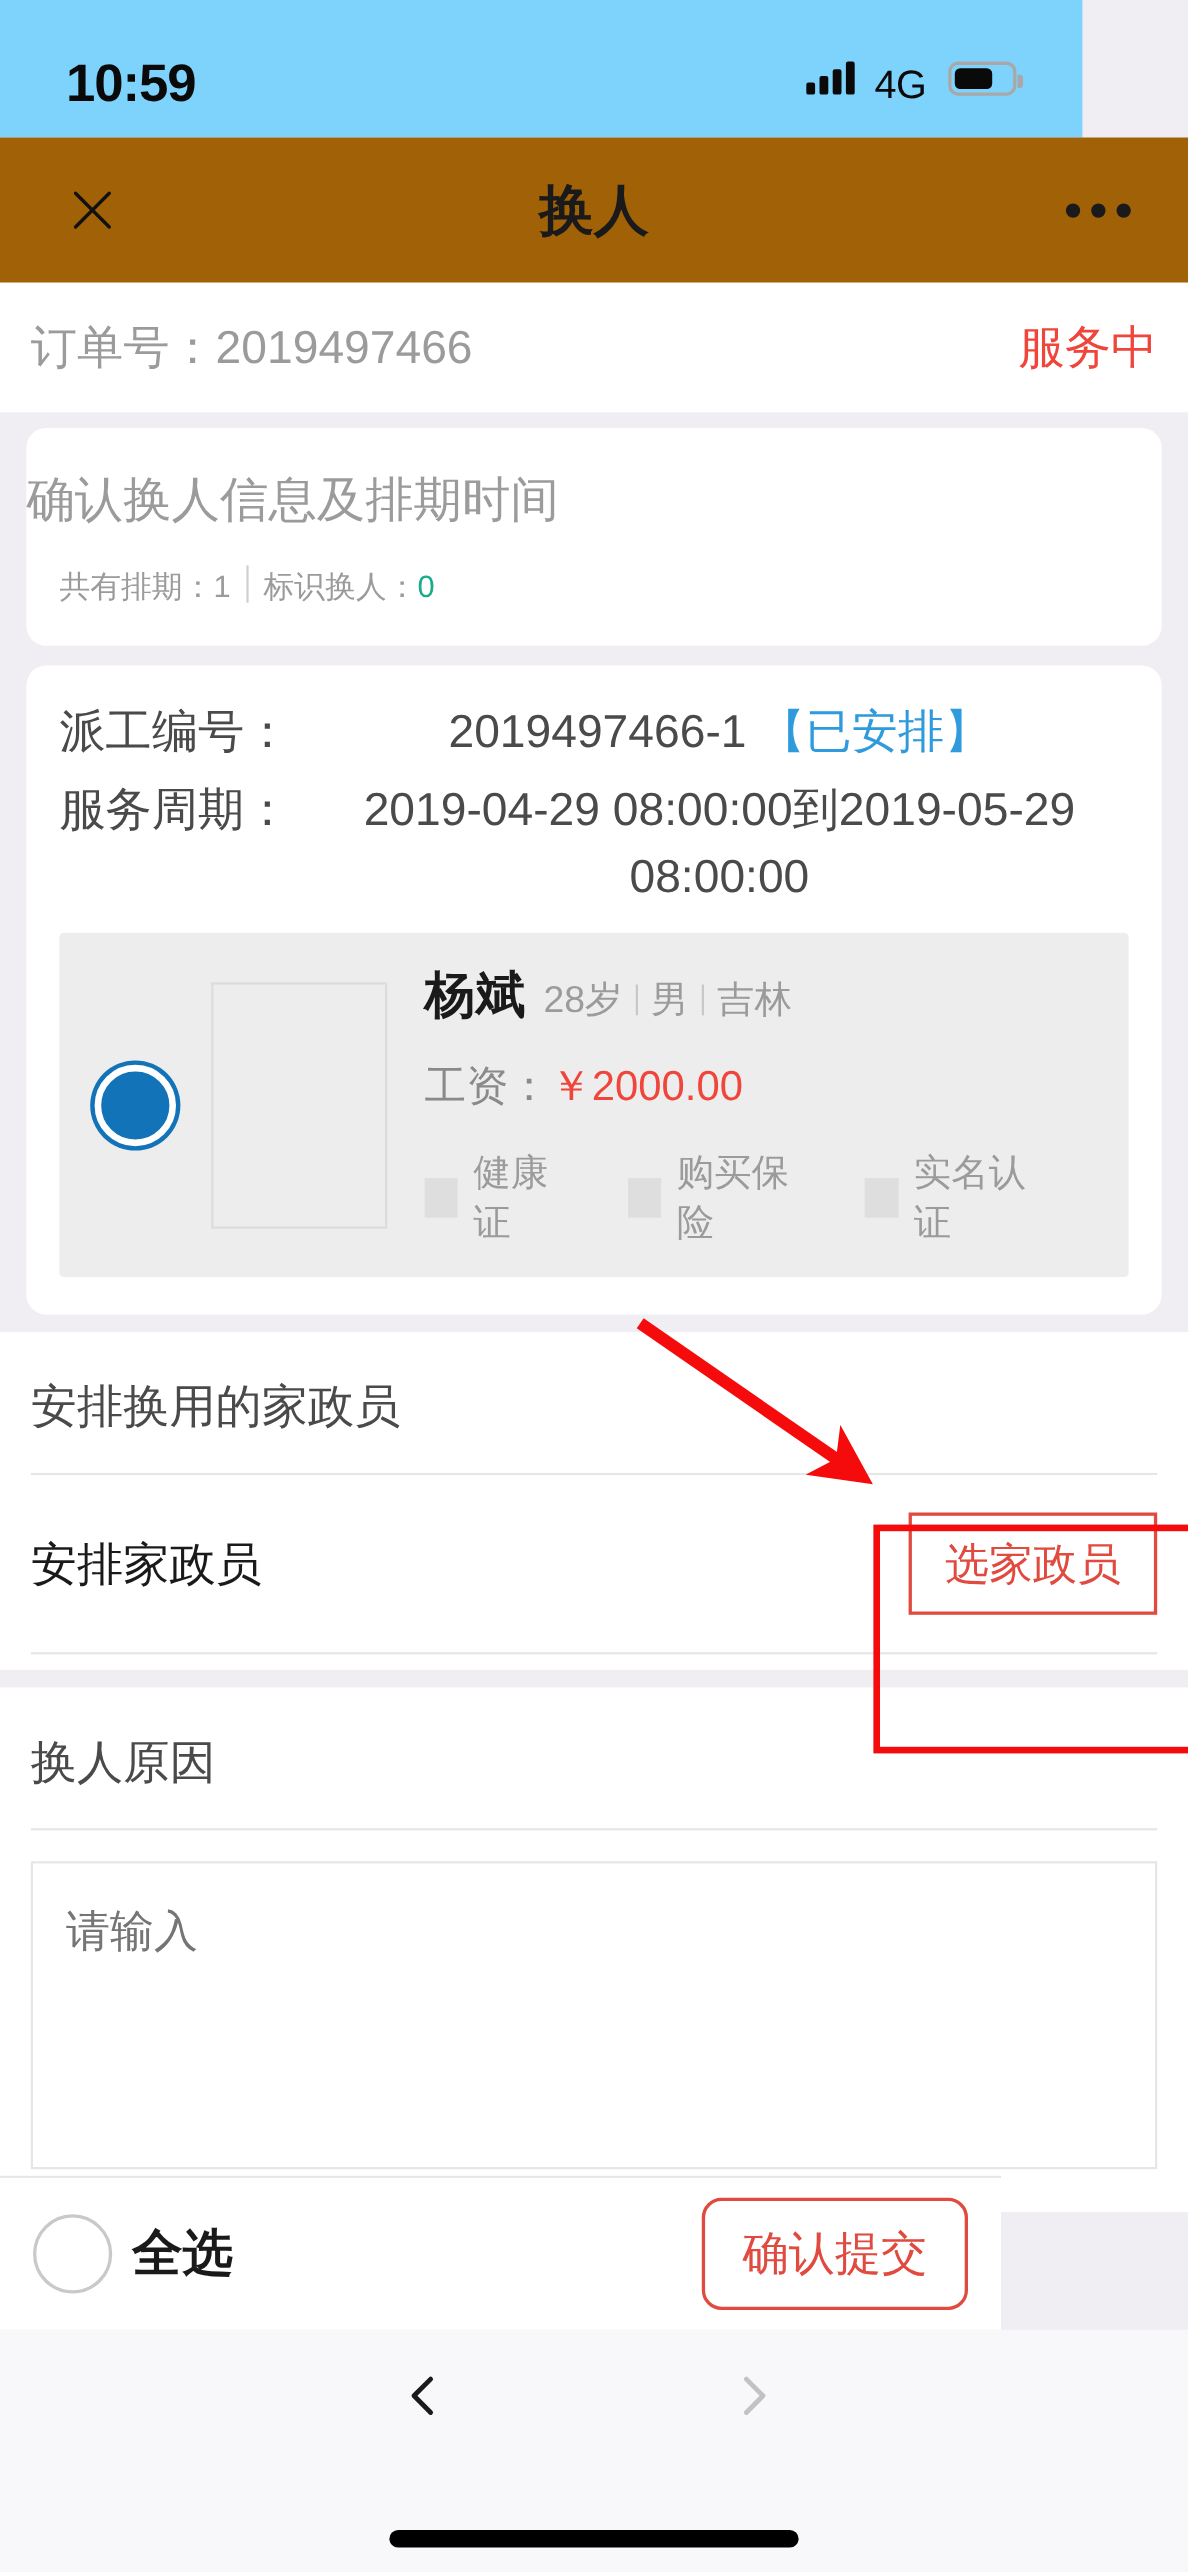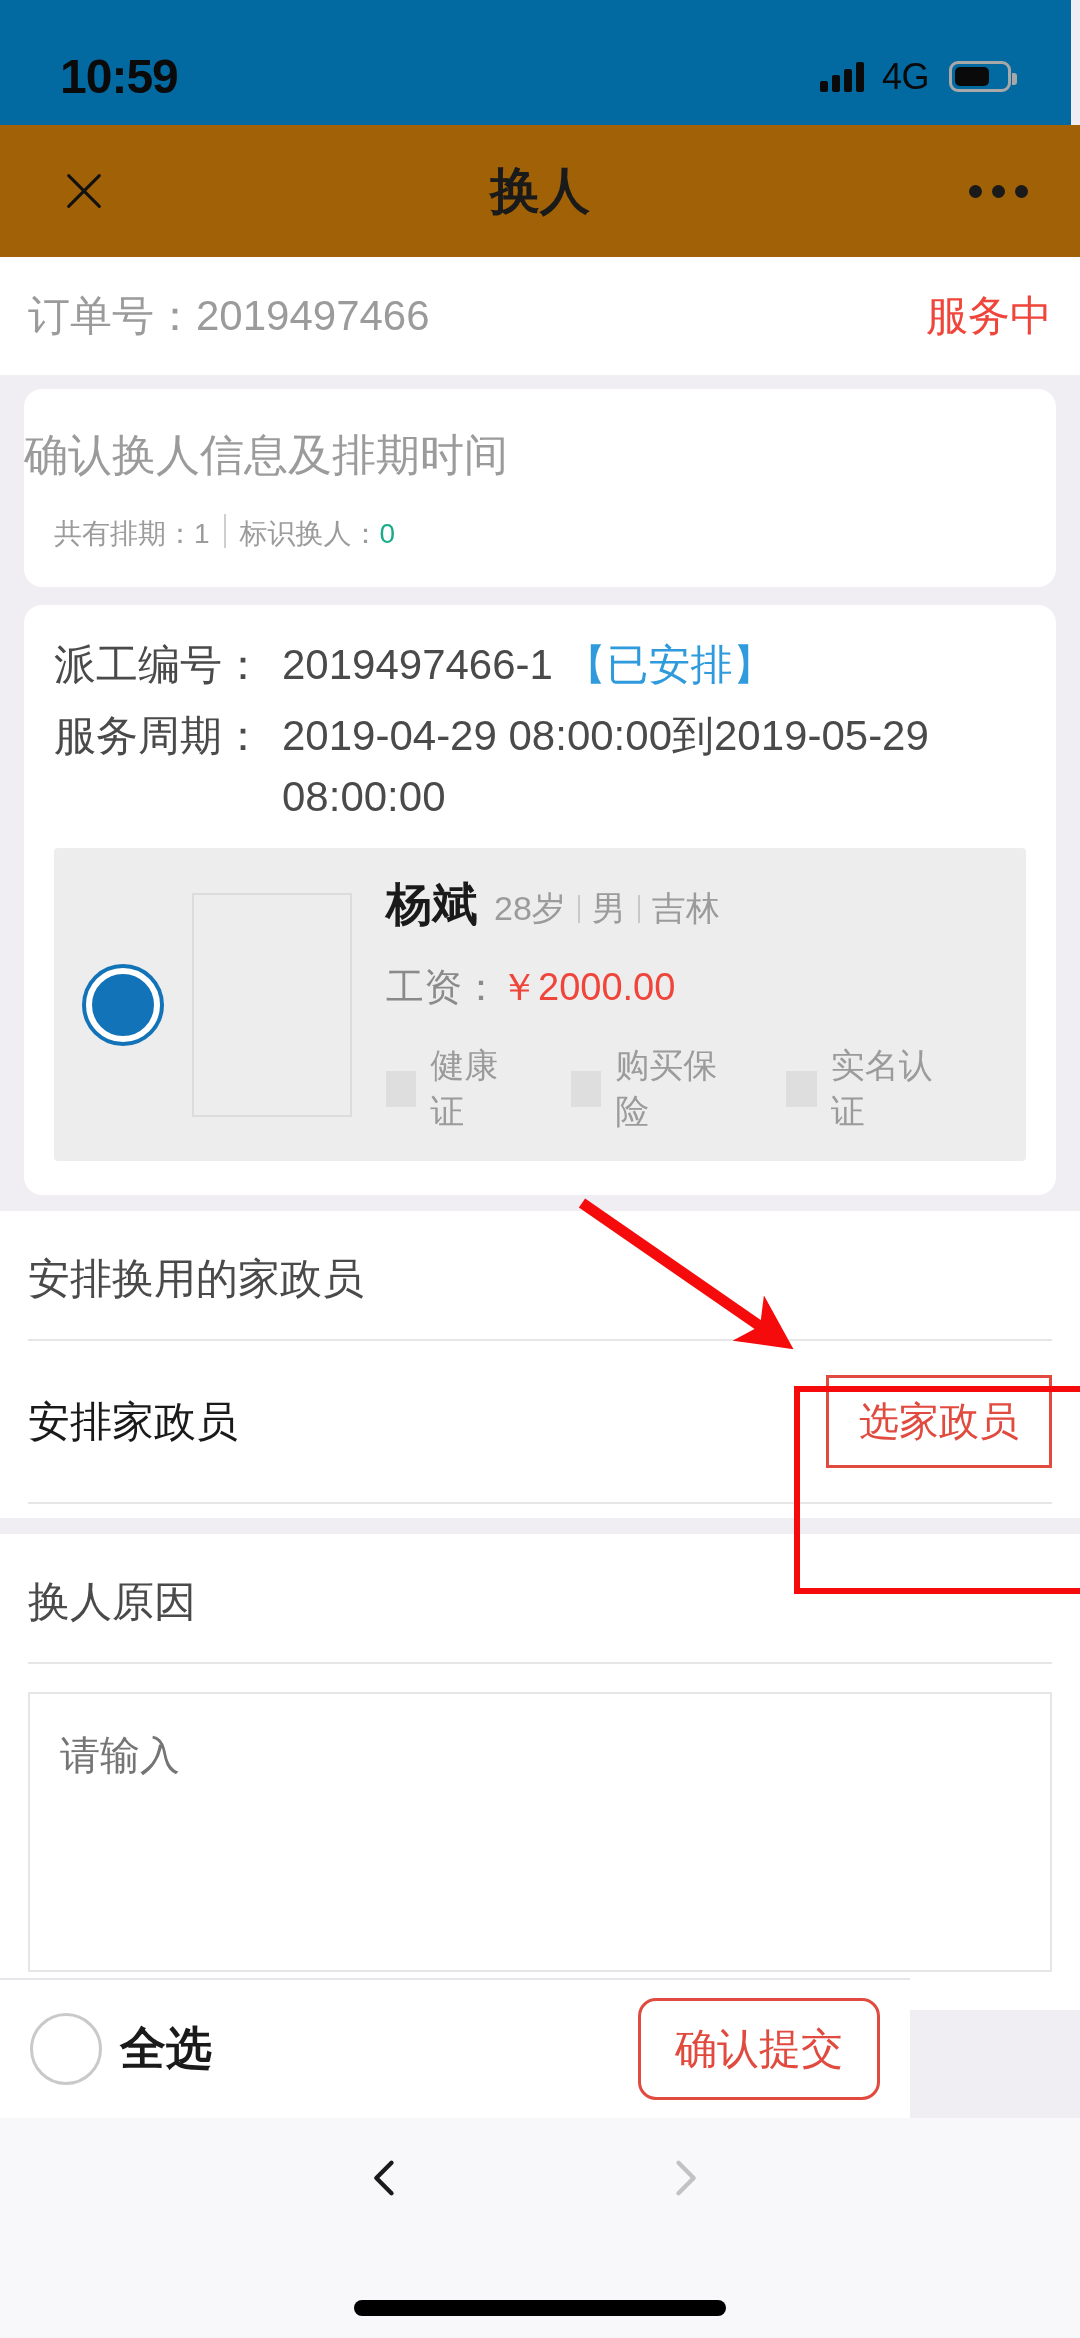--- a/index.html
+++ b/index.html
@@ -6,27 +6,27 @@
   html, body {
     width:1080px; height:2338px;
     background:#ffffff;
     font-family:"Liberation Sans","DejaVu Sans",sans-serif;
     overflow:hidden;
   }
   #screen { position:relative; width:1080px; height:2338px; background:#f0eef2; }
 
   
   .statusbar{
-    position:absolute; top:0; left:0; width:1071px; height:125px;
-    background:#0369a1;
+    position:absolute; top:0; left:0; width:984px; height:125px;
+    background:#7dd3fc;
     display:flex; align-items:center; justify-content:space-between;
     padding:28px 60px 0 60px;
   }
   .sb-time{ font-size:48px; font-weight:700; color:#0a0a0a; letter-spacing:-1px; }
-  .sb-right{ display:flex; align-items:center; gap:14px; }
+  .sb-right{ display:flex; gap:14px; }
   .sig{ display:flex; align-items:flex-end; gap:4px; height:30px; }
   .sig i{ display:block; width:8px; background:#0a0a0a; border-radius:2px; }
   .sig i:nth-child(1){ height:11px; }
   .sig i:nth-child(2){ height:17px; }
   .sig i:nth-child(3){ height:23px; }
   .sig i:nth-child(4){ height:30px; }
   .sb-net{ font-size:36px; font-weight:500; color:#0a0a0a; letter-spacing:-0.5px; margin-left:4px; }
   .batt{ position:relative; width:62px; height:31px; border:3px solid #a8a8a8; border-radius:9px; margin-left:6px; }
   .batt::after{ content:""; position:absolute; right:-9px; top:9px; width:5px; height:12px;
                 background:#a8a8a8; border-radius:0 3px 3px 0; }
@@ -65,21 +65,21 @@
   .confirm-title{ font-size:44px; color:#9b9b9b; line-height:1.35; }
   .confirm-sub{ font-size:28px; color:#9b9b9b; margin-top:30px;margin-left:30px; }
   .confirm-sub .divider{ display:inline-block; width:2px; height:34px; background:#cfcfcf;
                          vertical-align:-5px; margin:0 14px; }
   .green{ color:#1aab8a; }
 
   
   .dispatch-card{ margin-top:18px; padding:30px 30px 34px; }
   .kv{ display:flex; font-size:42px; color:#4a4a4a; line-height:1.45; margin-bottom:10px; }
   .kv .k{ flex:0 0 228px; color:#4a4a4a; }
-  .kv .v{ flex:1; color:#4a4a4a; }
+  .kv .v{ flex:1; color:#4a4a4a;text-align:center; }
   .badge-blue{ color:#2f9bdd; }
 
   
   .worker{ margin-top:20px; background:#ededed; border-radius:4px;
            display:flex; align-items:center; padding:26px 24px; }
   .radio{ flex:0 0 74px; height:74px; border-radius:50%;
           background:#1273b8; border:6px solid #ffffff;
           box-shadow:0 0 0 4px #1273b8; margin-right:32px; margin-left:8px; }
   .avatar{ flex:0 0 160px; height:224px; border:2px solid #dcdcdc; background:#ededed; margin-right:34px; }
   .wk-info{ flex:1; }

